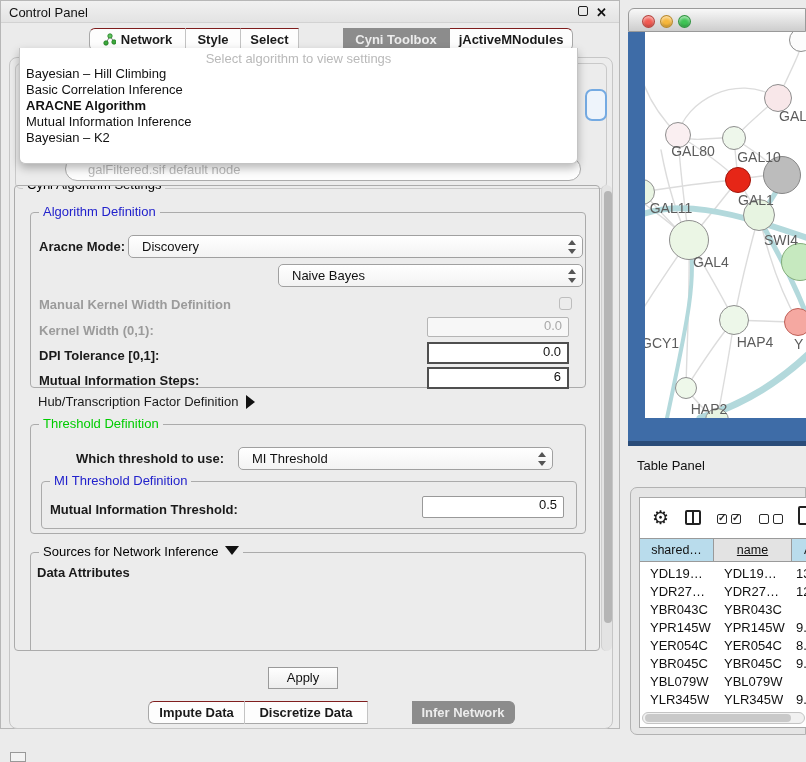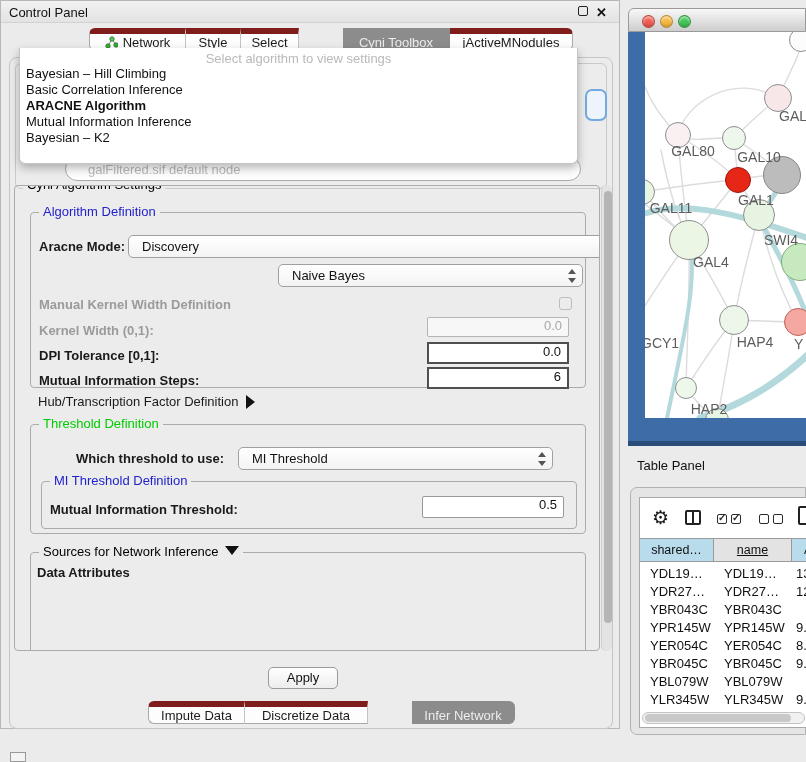--- a/index.html
+++ b/index.html
@@ -11,22 +11,22 @@
   .dis { color:#9b9b9b; }
 
   
   #control-panel { left:0; top:8; width:620px; height:729px; background:#ebebeb; border:1px solid #b7b7b7; }
   #cp-titlebar { left:0; top:0; width:618px; height:22px; background:linear-gradient(#f1f1f1,#e3e3e3); border-bottom:1px solid #d2d2d2; }
   #cp-title { left:8px; top:4px; font-size:13px; color:#111; }
   .float-icon { width:10px; height:10px; border:1.5px solid #222; border-radius:2px; }
   .close-icon { font-size:13px; font-weight:bold; color:#111; line-height:13px; }
 
   .tabbar { display:flex; height:23px; }
-  .tabseg { background:#fdfdfd; border-top:6px solid #7f1d1d; border-bottom:1px solid #a8a8a8; border-right:1px solid #c3c3c3;
-            display:flex; align-items:center; justify-content:center; gap:5px; font-size:13px; font-weight:normal; color:#1a1a1a; }
+  .tabseg { background:#fdfdfd; border-top:1px solid #7f1d1d; border-bottom:1px solid #a8a8a8; border-right:1px solid #c3c3c3;
+            display:flex; align-items:center; justify-content:center; gap:5px; font-size:13px; font-weight:bold; color:#1a1a1a; }
   .tabseg.first { border-left:1px solid #a8a8a8; border-radius:6px 0 0 6px; }
   .tabseg.last { border-right:1px solid #a8a8a8; border-radius:0 6px 6px 0; }
   .tabseg.active { background:#8c8c8c; color:#ececec; border-color:#8c8c8c;margin-left:44px; }
 
   #cp-content { left:8px; top:56px; width:604px; height:672px; border:1px solid #c6c6c6; border-radius:8px; background:#ececec; }
   #cp-inner-group { left:14px; top:62px; width:592px; height:126px; border:1px solid #c9c9c9; border-radius:6px; }
   #focus-button { left:584px; top:88px; width:22px; height:32px; border:2px solid #74aae2; border-radius:7px; background:#eef4fb; z-index:5; }
   #hidden-combo { left:64px; top:156px; width:516px; height:24px; border:1px solid #ababab; border-radius:12px; background:#fdfdfd; z-index:6; }
   #hidden-combo span { position:absolute; left:22px; top:4px; font-size:13px; color:#b9b9b9; }
 
@@ -58,21 +58,21 @@
 
   #attr-list { background:#3d63c4; border:1px solid #9a9a9a; overflow:hidden; }
   .attr-item { position:absolute; left:0; width:100%; height:17px; line-height:17px; color:#fff; font-size:13px; padding-left:7px; }
   #attr-scroll { position:absolute; right:2px; top:2px; width:10px; height:74px; background:#e8e8e8; border-radius:5px; }
   #attr-thumb { position:absolute; left:1px; top:1px; width:8px; height:62px; background:#9e9e9e; border-radius:4px; }
 
   .scrollbar-v { background:#e3e3e3; border-left:1px solid #cfcfcf; border-radius:6px; }
   .scrollbar-v .thumb { position:absolute; left:1.5px; width:8px; background:#b5b5b5; border-radius:4px; }
 
   #apply-btn { left:267px; top:666px; width:70px; height:22px; background:linear-gradient(#ffffff,#ededed); border:1px solid #9a9a9a;
-               border-radius:5px; font-size:13px; color:#111; text-align:center; line-height:20px; }
+               border-radius:0; font-size:13px; color:#111; text-align:center; line-height:20px; }
 
   
   #net-window { left:628px; top:8px; width:178px; height:438px; }
   #net-titlebar { left:0; top:0; width:178px; height:24px; background:linear-gradient(#f8f8f8,#cdcdcd); border:1px solid #9a9a9a; border-radius:6px 0 0 0; }
   .traffic { position:absolute; top:6px; width:13px; height:13px; border-radius:50%; box-shadow:inset 0 2px 3px rgba(255,255,255,.55), inset 0 -2px 2px rgba(0,0,0,.18); border:1px solid rgba(0,0,0,.25); }
   #net-frame { left:0; top:24px; width:178px; height:414px; background:#3e6ca7; }
   #net-frame .frame-shade { position:absolute; left:0; bottom:0; width:100%; height:5px; background:#2a4c79; }
   #net-canvas { position:absolute; left:17px; top:0; width:161px; height:386px; background:#fff; overflow:hidden; }
   .net-node { position:absolute; border-radius:50%; border:1.5px solid #8e8e8e; }
   .net-label { position:absolute; font-size:14px; color:#5c5c5c; white-space:nowrap; }
@@ -152,21 +152,21 @@
     <div class="algo-item" style="top:82px;">Bayesian – K2</div>
   </div>
 
   <div class="abs groupbox" style="left:13px; top:184px; width:586px; height:466px; overflow:hidden;">
     <span class="legend">Cyni Algorithm Settings</span>
 
     <div class="abs groupbox" style="left:15px; top:26px; width:556px; height:176px;">
       <span class="legend leg-blue">Algorithm Definition</span>
 
       <span class="abs lbl b" style="left:8px; top:26px;">Aracne Mode:</span>
-      <div class="abs combo" style="left:97px; top:22px; width:500px; height:23px;">
+      <div class="abs combo" style="left:97px; top:22px; width:455px; height:23px;">
         <span class="cval">Discovery</span>
         <span class="stepper"></span>
       </div>
 
       <div class="abs combo" style="left:247px; top:51px; width:305px; height:23px;">
         <span class="cval">Naive Bayes</span>
         <span class="stepper"></span>
       </div>
 
       <span class="abs lbl b dis" style="left:8px; top:84px;">Manual Kernel Width Definition</span>

